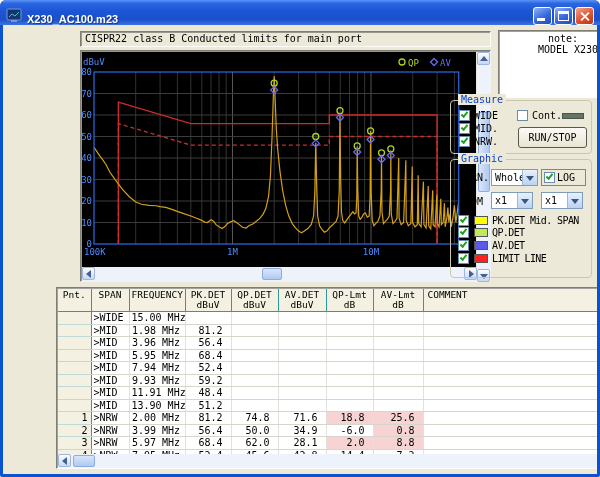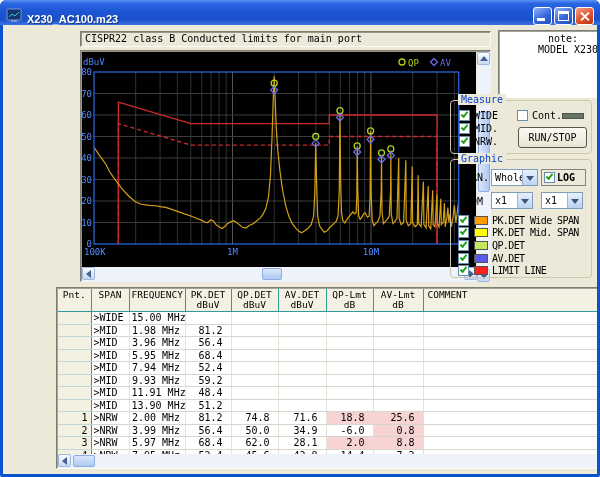--- a/index.html
+++ b/index.html
@@ -257,43 +257,36 @@
       <div class="combo" style="left:40px;top:9px;width:47px;">
         <span class="combo-text">Whole</span>
         <span class="combo-btn">
             <span class="tri"></span>
           </span>
       </div>
       <div class="logbox">
         <span class="cb checked">
             <span class="tick"></span>
           </span>
-        <span class="cb-label" style="margin-left:2px;font-weight:bold;">LOG</span>
+        <span class="cb-label" style="margin-left:2px;">LOG</span>
       </div>
       <span style="position:absolute;left:8px;top:36px;">ZOOM</span>
       <div class="combo" style="left:40px;top:32px;width:42px;">
         <span class="combo-text">x1</span>
         <span class="combo-btn">
             <span class="tri"></span>
           </span>
       </div>
       <div class="combo" style="left:90px;top:32px;width:42px;">
         <span class="combo-text">x1</span>
         <span class="combo-btn">
             <span class="tri"></span>
           </span>
       </div>
       <div class="leg-rows" id="legend-rows">
-          <div class="leg-row">
-            <span class="cb checked">
-              <span class="tick"></span>
-            </span>
-            <span class="swatch" style="background: rgb(255, 156, 0);"></span>
-            <span class="leg-label">PK.DET Wide SPAN</span>
-          </div>
           <div class="leg-row">
             <span class="cb checked">
               <span class="tick"></span>
             </span>
             <span class="swatch" style="background: rgb(255, 255, 0);"></span>
             <span class="leg-label">PK.DET Mid. SPAN</span>
           </div>
           <div class="leg-row">
             <span class="cb checked">
               <span class="tick"></span>

